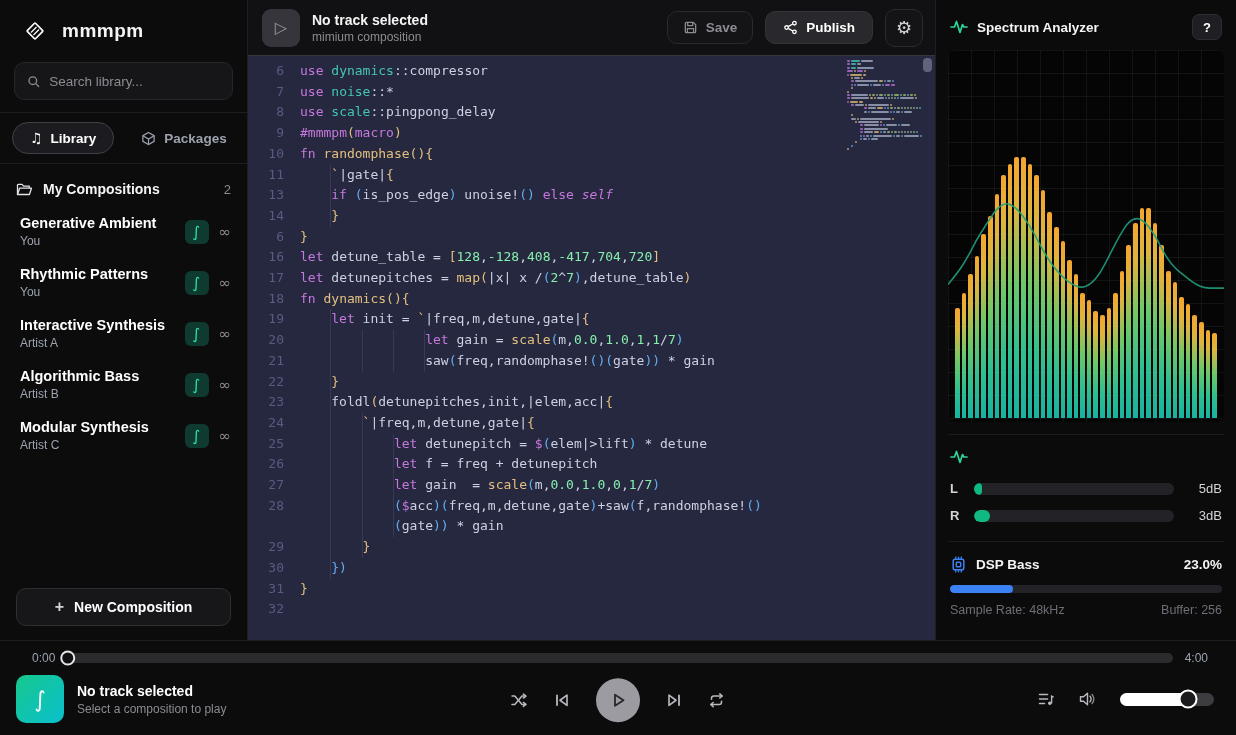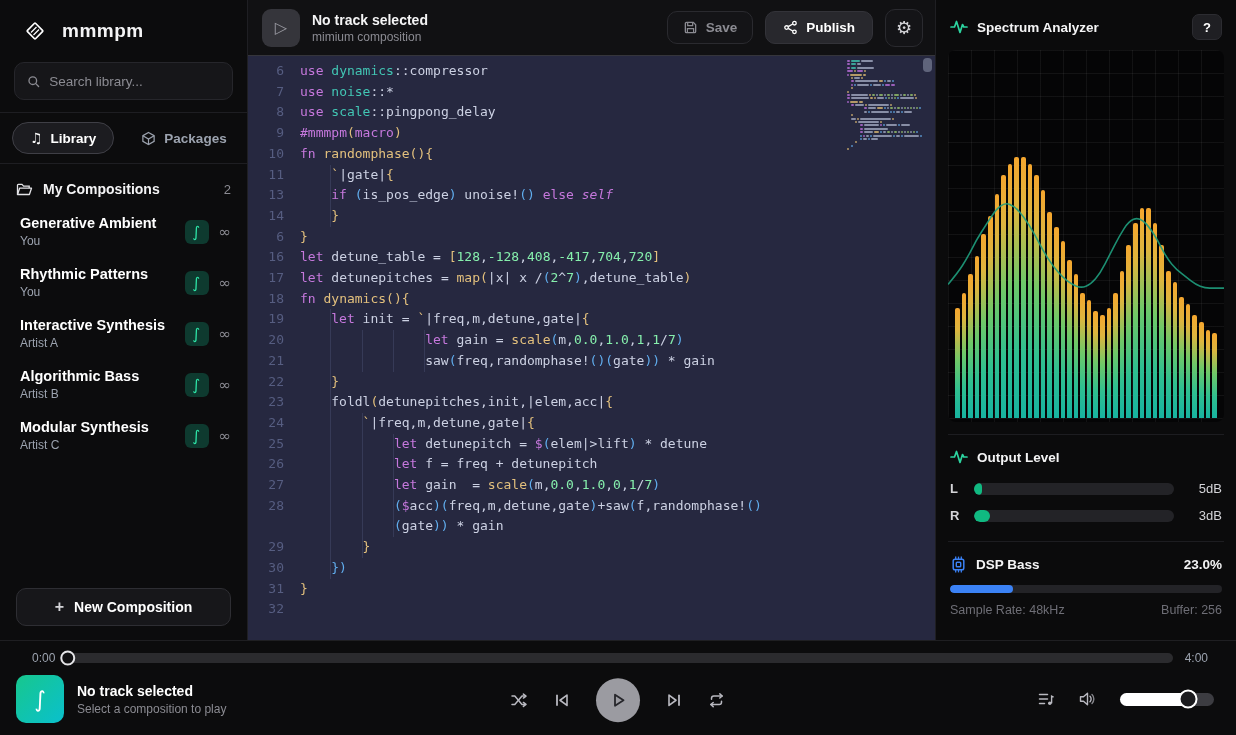--- a/index.html
+++ b/index.html
@@ -354,21 +354,20 @@
         <svg class="curve" id="spectrum-curve" viewBox="0 0 277 372" preserveAspectRatio="none">
             <path d="M0,234.36 Q9.551724137931034,223.2 14.327586206896552,215.76 Q19.103448275862068,208.32000000000002 23.879310344827587,199.02 Q28.655172413793103,189.72 33.43103448275862,182.28 Q38.206896551724135,174.84 42.98275862068965,167.4 Q47.758620689655174,159.96 52.53448275862069,156.24 Q57.310344827586206,152.52 62.08620689655172,154.38 Q66.86206896551724,156.24 71.63793103448276,161.82 Q76.41379310344827,167.39999999999998 81.1896551724138,174.83999999999997 Q85.96551724137932,182.28 90.74137931034483,191.58 Q95.51724137931035,200.88000000000002 100.29310344827587,208.32000000000002 Q105.06896551724138,215.76000000000002 109.84482758620689,221.34 Q114.62068965517241,226.92 119.39655172413794,230.64 Q124.17241379310344,234.36 128.94827586206895,236.22000000000003 Q133.72413793103448,238.08 138.5,236.22000000000003 Q143.27586206896552,234.36 148.05172413793105,228.78 Q152.82758620689654,223.2 157.60344827586204,213.9 Q162.37931034482756,204.60000000000002 167.15517241379308,195.3 Q171.93103448275863,186 176.70689655172413,178.56 Q181.48275862068965,171.11999999999998 186.25862068965517,169.26 Q191.0344827586207,167.39999999999998 195.81034482758622,171.12 Q200.58620689655172,174.84 205.36206896551724,182.28 Q210.13793103448276,189.72 214.91379310344828,199.02 Q219.6896551724138,208.32000000000002 224.4655172413793,213.90000000000003 Q229.24137931034483,219.48000000000002 234.01724137931035,223.2 Q238.79310344827584,226.92 243.56896551724137,230.64 Q248.3448275862069,234.36 253.12068965517238,236.22000000000003 Q257.8965517241379,238.08 262.67241379310343,238.08 Q267.44827586206895,238.08 272.2241379310345,238.08 L277,238.08" fill="none" stroke="#1f9d7d" stroke-width="1.6" opacity="0.9"></path>
           </svg>
       </div>
 
       <div class="divider"></div>
       <div class="lvl-header">
         <svg class="sic" width="18" height="16" viewBox="0 0 18 16">
             <polyline points="1,8 4.5,8 6.5,2.5 10,13.5 12.5,5.5 13.8,8 17,8" fill="none" stroke="#2dd4a0" stroke-width="1.7" stroke-linejoin="round" stroke-linecap="round"></polyline>
           </svg>
-        <span class="rp-title">Output Level</span>
       </div>
       <div class="lvl-row">
         <span class="lvl-label">L</span>
         <div class="lvl-track">
             <div class="lvl-fill" style="width: 4%;"></div>
           </div>
         <span class="lvl-val">5dB</span>
       </div>
       <div class="lvl-row">
         <span class="lvl-label">R</span>

